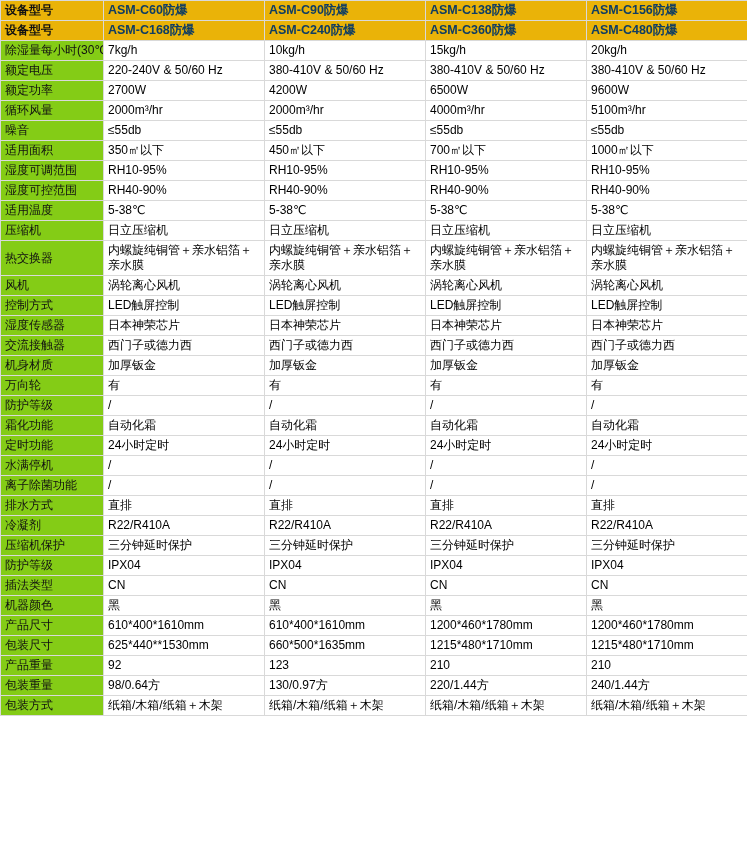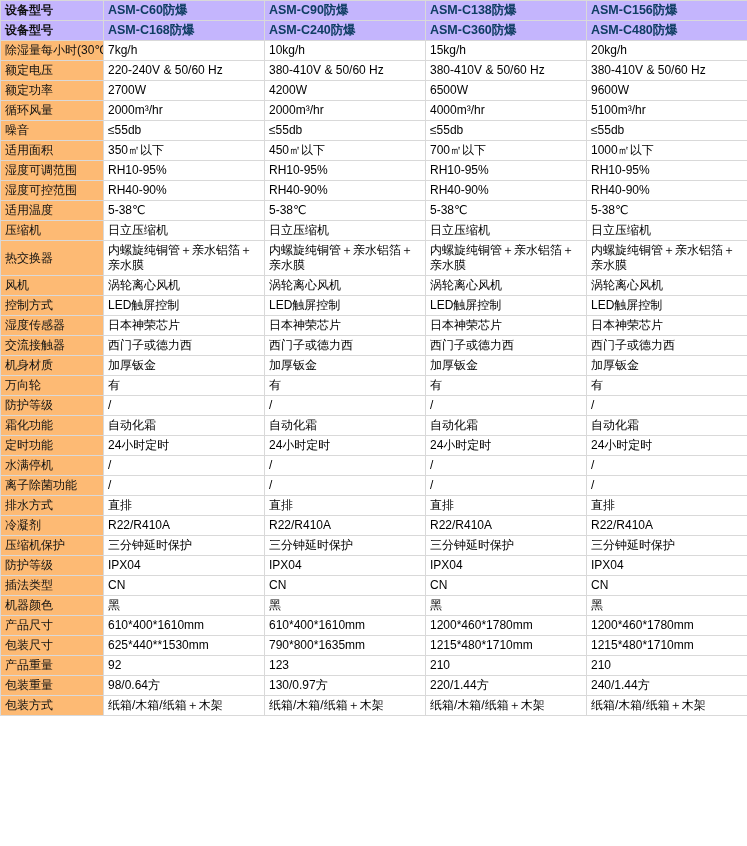--- a/index.html
+++ b/index.html
@@ -11,28 +11,28 @@
   td,th{
     border:1px solid #d9d9d9;
     padding:2px 4px;
     font-size:12px;
     line-height:15px;
     vertical-align:middle;
     color:#000;
     word-break:break-all;
   }
   td.label{
-    background:#fdba74;
+    background:#84cc16;
     color:#111;
     font-size:12px;
     white-space:nowrap;
     overflow:hidden;
   }
   th.hdr{
-    background:#c4b5fd;
+    background:#eab308;
     text-align:left;
     font-weight:bold;
     font-size:12.5px;
     color:#0f3d63;
     padding:2px 4px;
   }
   th.hdr.label{font-weight:bold;color:#111;font-size:12px;}
   td.val{background:#ffffff;}
 </style>
 </head>
@@ -261,21 +261,21 @@
         <tr>
           <td class="label">产品尺寸</td>
           <td class="val">610*400*1610mm</td>
           <td class="val">610*400*1610mm</td>
           <td class="val">1200*460*1780mm</td>
           <td class="val">1200*460*1780mm</td>
         </tr>
         <tr>
           <td class="label">包装尺寸</td>
           <td class="val">625*440**1530mm</td>
-          <td class="val">790*800*1635mm</td>
+          <td class="val">660*500*1635mm</td>
           <td class="val">1215*480*1710mm</td>
           <td class="val">1215*480*1710mm</td>
         </tr>
         <tr>
           <td class="label">产品重量</td>
           <td class="val">92</td>
           <td class="val">123</td>
           <td class="val">210</td>
           <td class="val">210</td>
         </tr>

